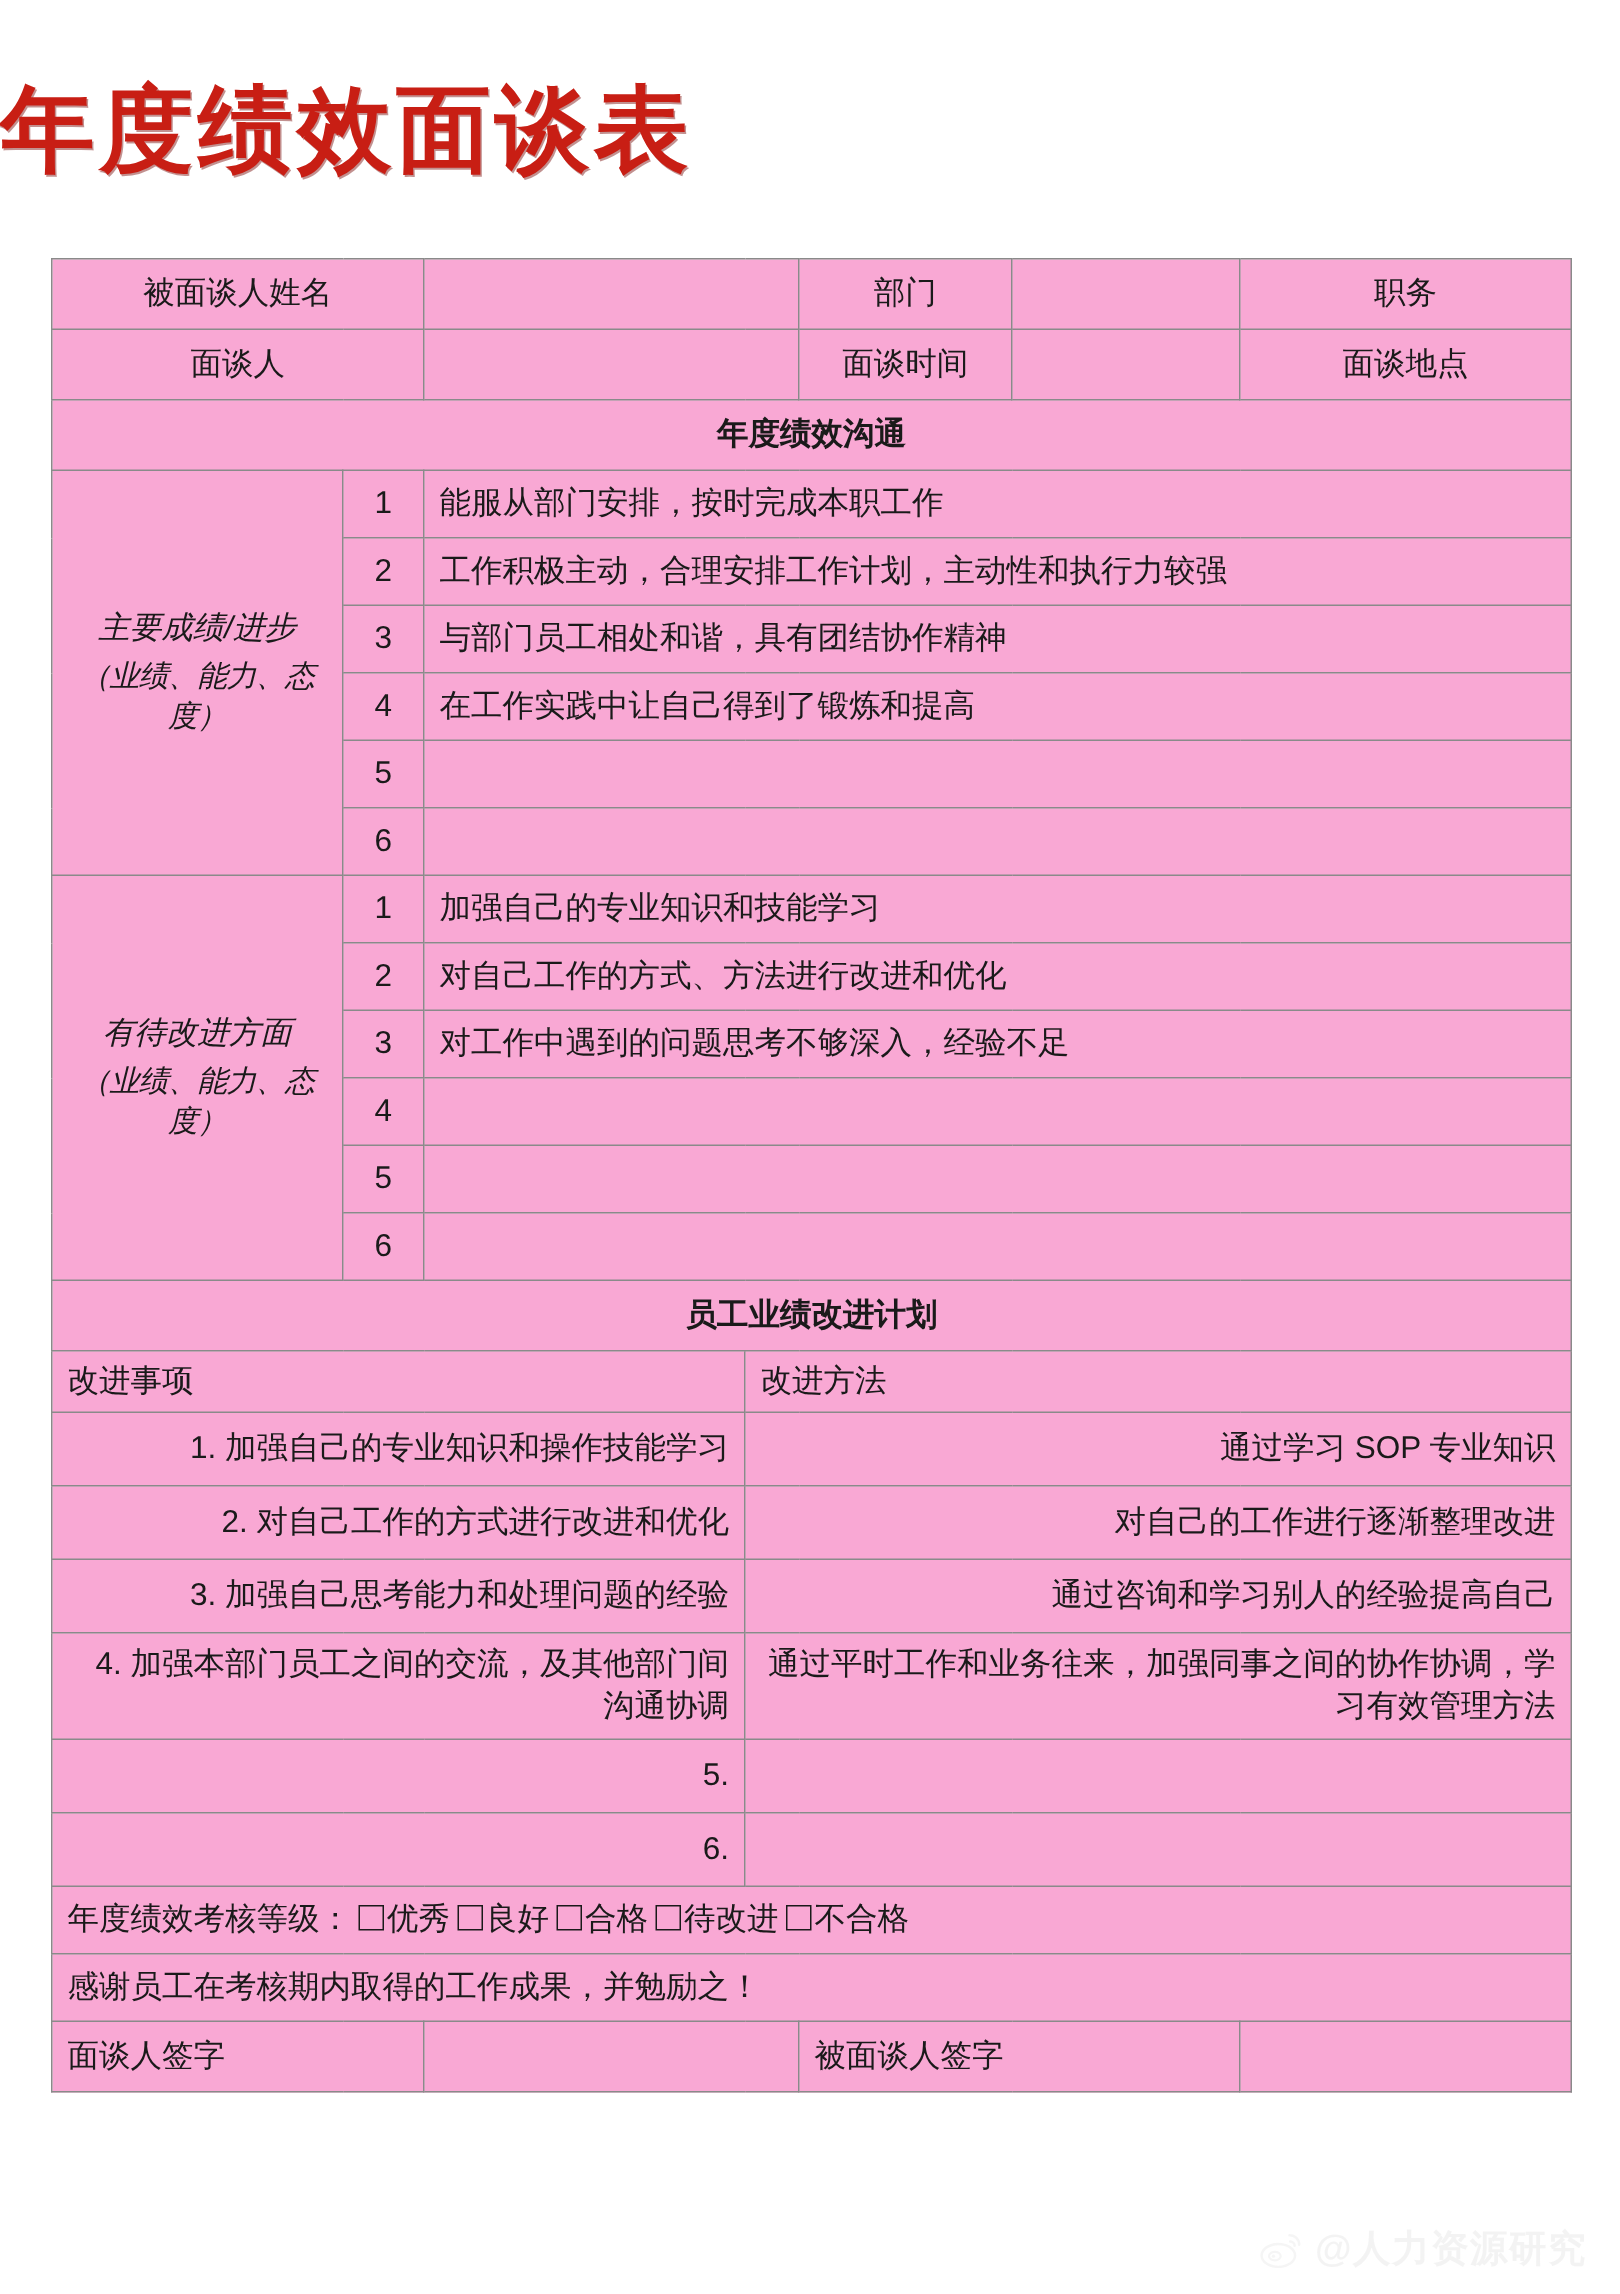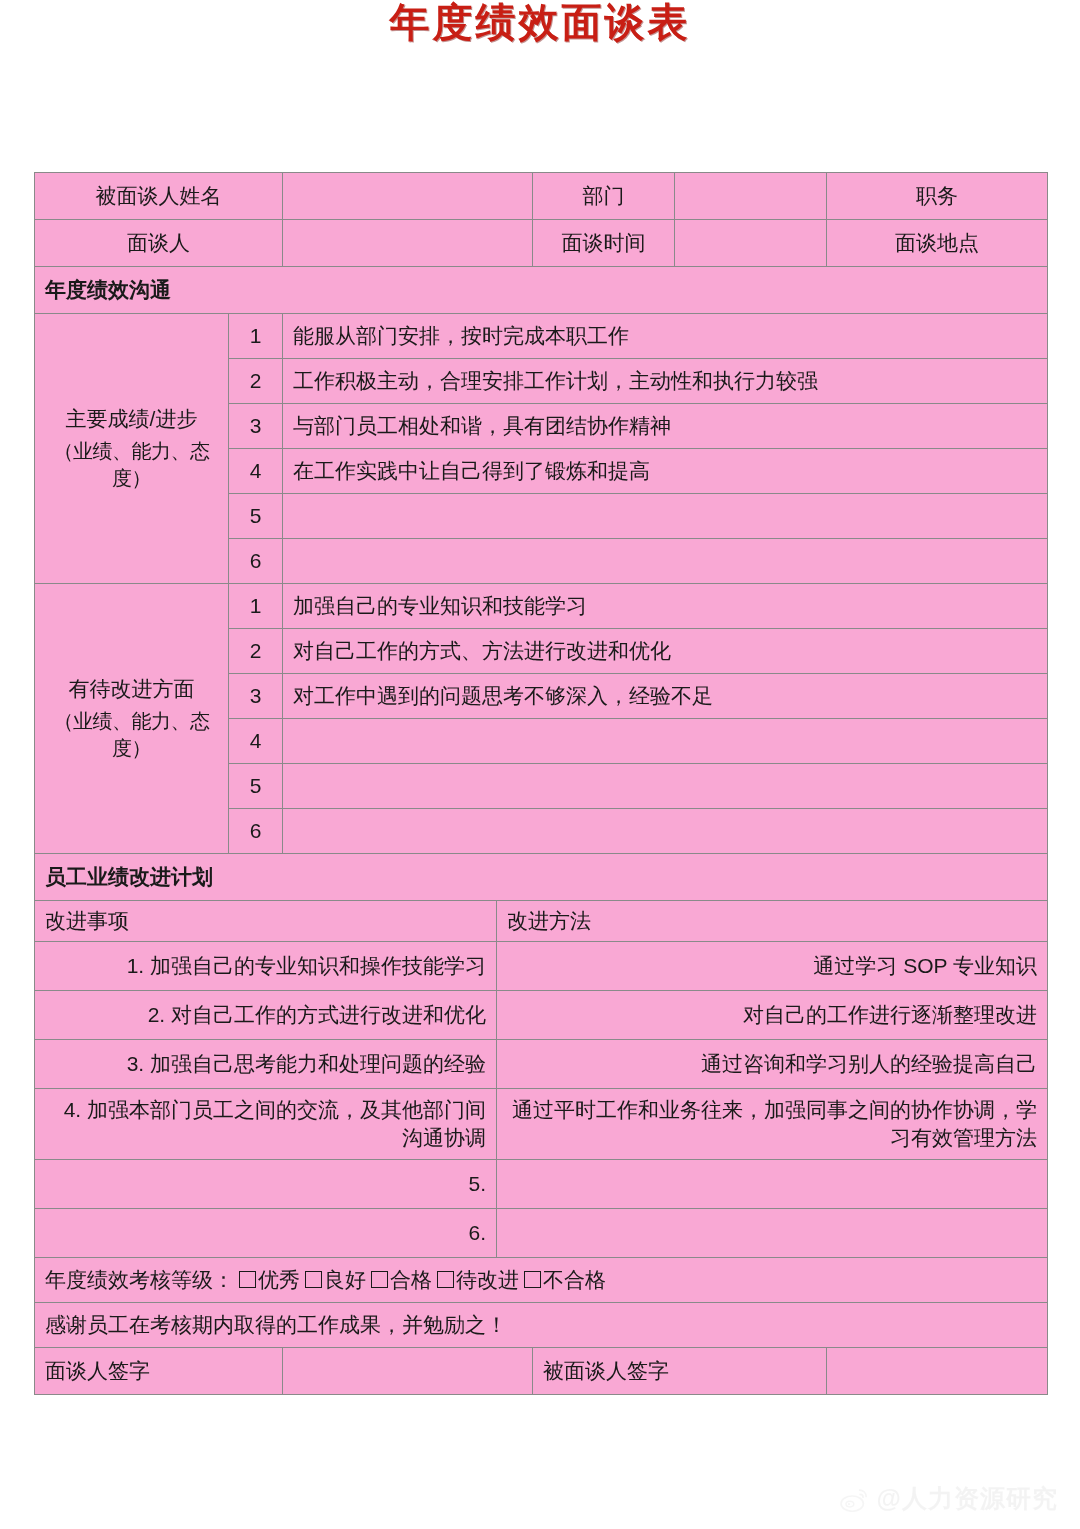--- a/index.html
+++ b/index.html
@@ -18,25 +18,26 @@
 
   .page {
     position: relative;
     width: 1080px;
     height: 1529px;
     box-sizing: border-box;
   }
 
   
   .doc-title {
-    text-align: center;
-    font-size: 40px;
+    text-align: left;
+    font-size: 63px;
     font-weight: bold;
     color: #c81e14;
     letter-spacing: 3px;
+    padding-top: 52px;
     line-height: 1.1;
     text-shadow: 1px 1px 0 rgba(120,10,8,0.45);
     font-family: "DejaVu Sans", "Liberation Sans", sans-serif;
   }
 
   
   .form-wrap {
     position: absolute;
     left: 34px;
     top: 172px;
@@ -55,28 +56,30 @@
     line-height: 1.35;
     vertical-align: middle;
     background: #f9a8d4;
     color: #1a1a1a;
   }
 
   .h-row td { height: 46px; text-align: center; font-size: 22px; }
 
   .sec-title {
     height: 46px;
+    text-align: center;
     font-weight: bold;
     font-size: 22px;
   }
 
   .rowlabel {
     text-align: center;
     font-size: 22px;
     line-height: 1.4;
+    font-style: italic;
   }
   .rowlabel .sub {
     display: block;
     font-size: 20px;
     margin-top: 4px;
     letter-spacing: -0.5px;
   }
 
   .num-cell {
     text-align: center;

